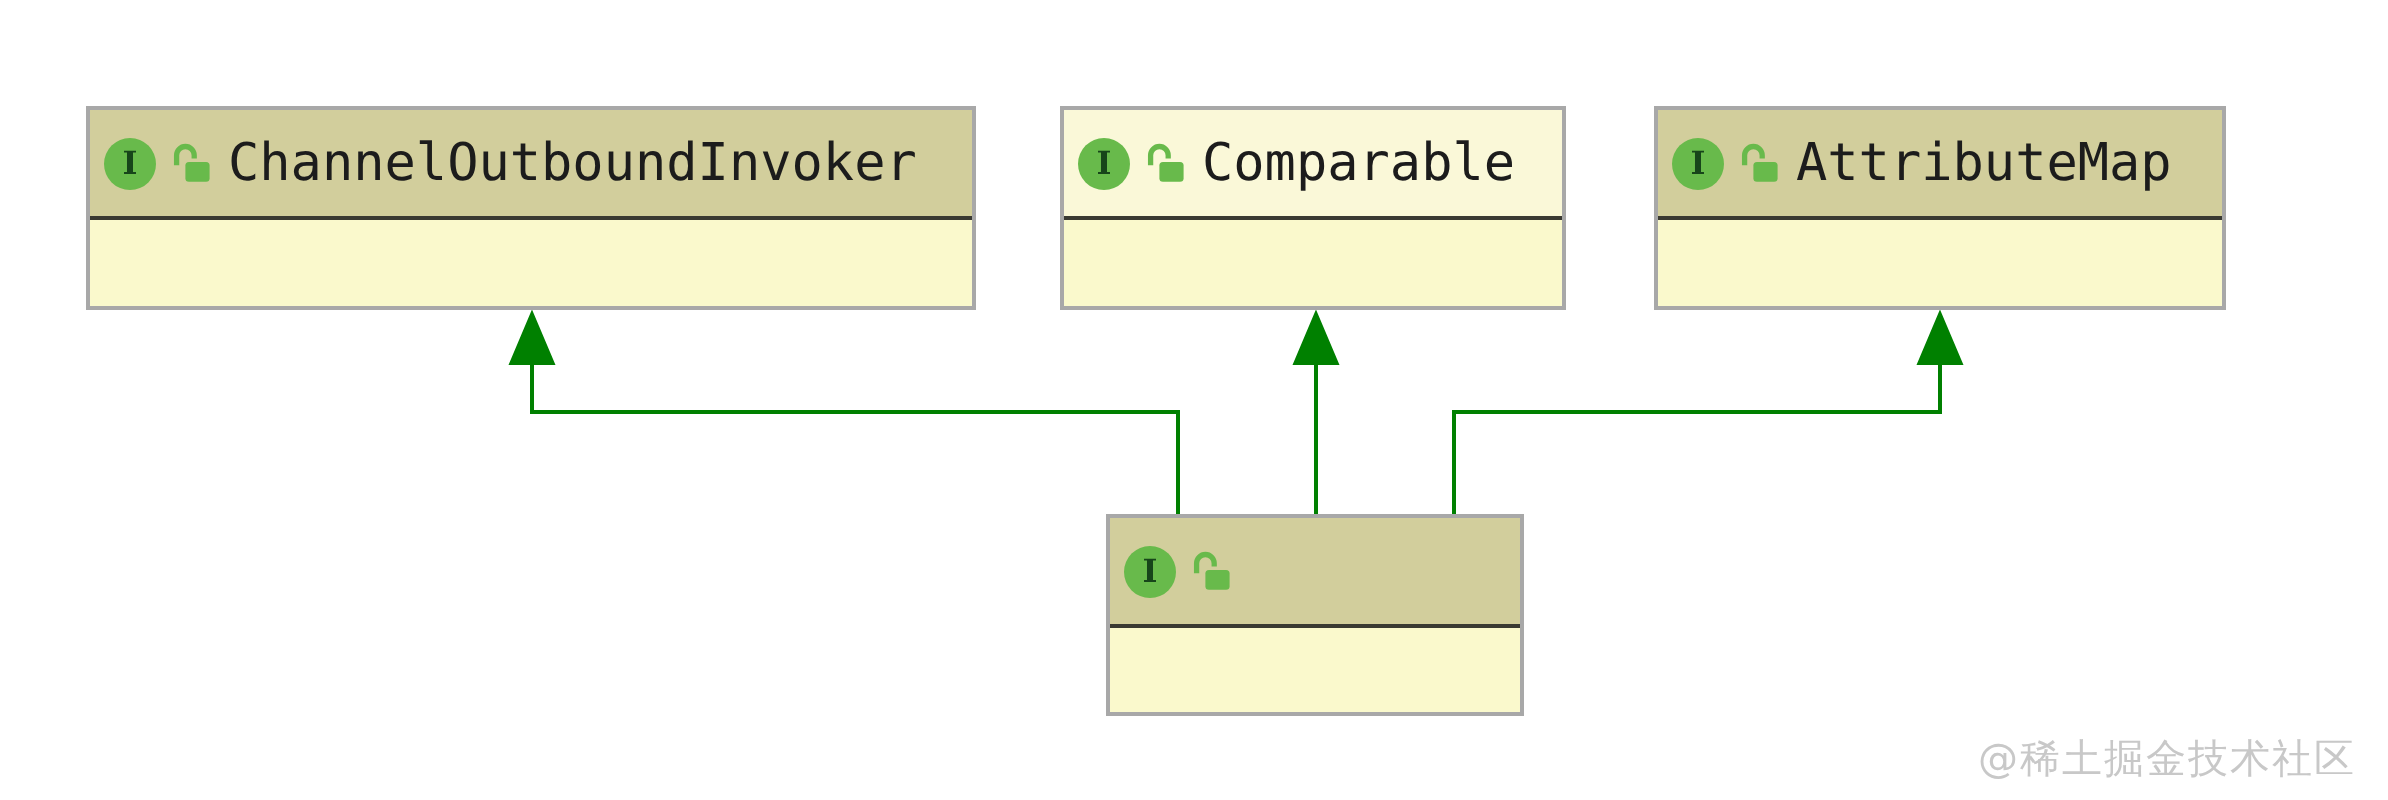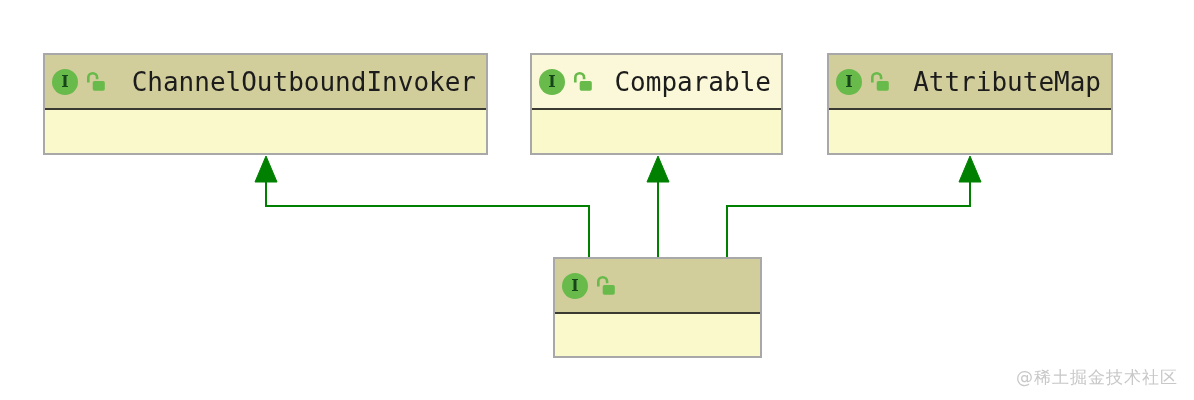--- a/index.html
+++ b/index.html
@@ -25,38 +25,38 @@
   .node-header{
     height:53px;flex:0 0 53px;
     background:var(--header-fill,#d2ce9c);
     border-bottom:2px solid var(--separator,#3a3a32);
     display:flex;align-items:center;
     padding:0 10px 0 7px;gap:7px;
   }
   .node.light .node-header{background:var(--header-fill-light,#faf8d8);}
   .node-body{flex:1;}
   .node-title{
-    flex:1;text-align:right;white-space:nowrap;
+    flex:1;text-align:left;white-space:nowrap;
     font-family:"DejaVu Sans Mono",monospace;
     font-size:26px;line-height:1;
     color:var(--title-text,#1c1c1c);
   }
   .iface-badge{
     width:26px;height:26px;border-radius:50%;
     background:var(--icon-green,#68ba4b);
     color:#17451a;
     font-family:"DejaVu Serif",serif;font-weight:bold;font-size:16px;
     display:flex;align-items:center;justify-content:center;
     flex:0 0 26px;
   }
   .lock{width:22px;height:23px;flex:0 0 22px;display:flex;align-items:center;}
   .lock svg{display:block;}
   .watermark{
     position:absolute;right:16px;top:366px;
-    font-size:17px;letter-spacing:1px;
+    font-size:20px;letter-spacing:1px;
     color:var(--watermark-gray,#c8c8c8);
     font-family:"DejaVu Sans",sans-serif;
     white-space:nowrap;
   }
 </style>
 </head>
 <body>
 
 <div class="canvas">
 

